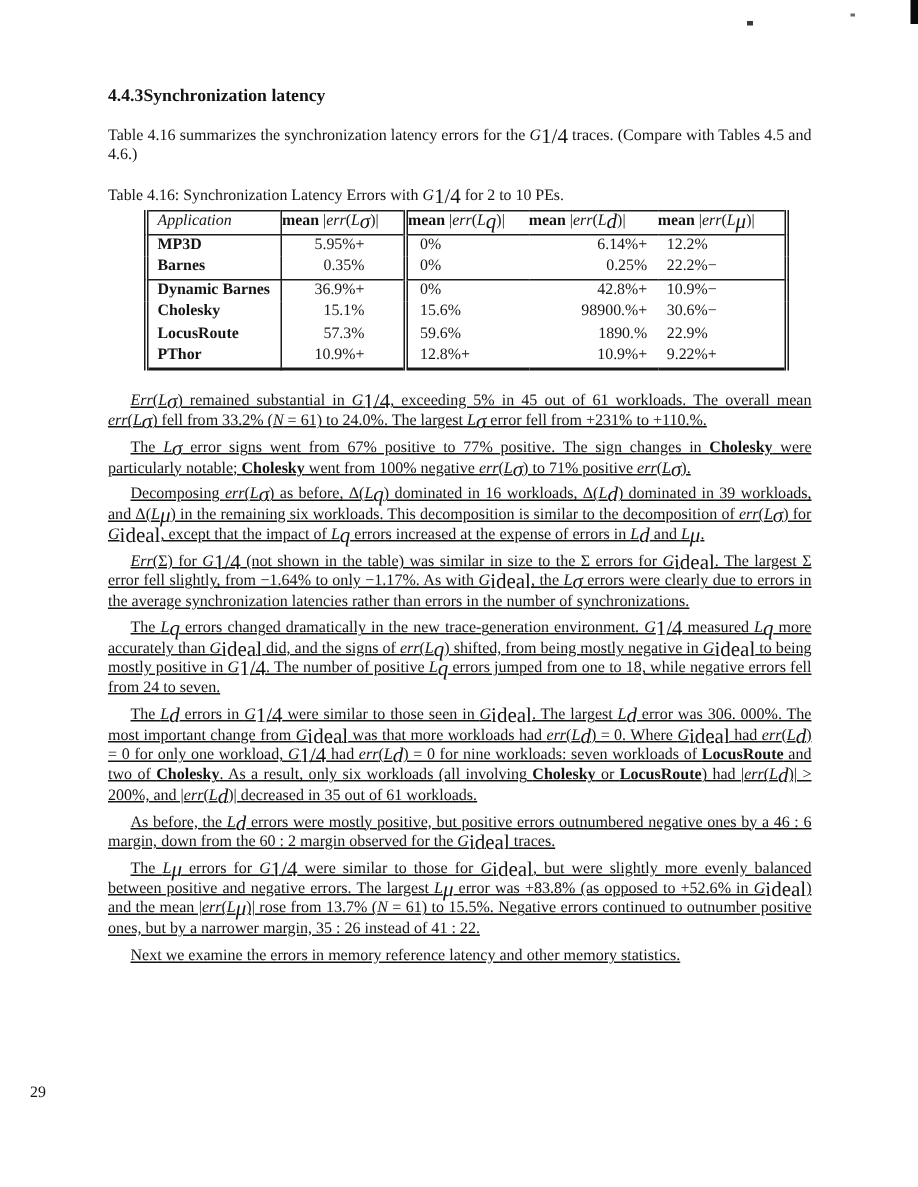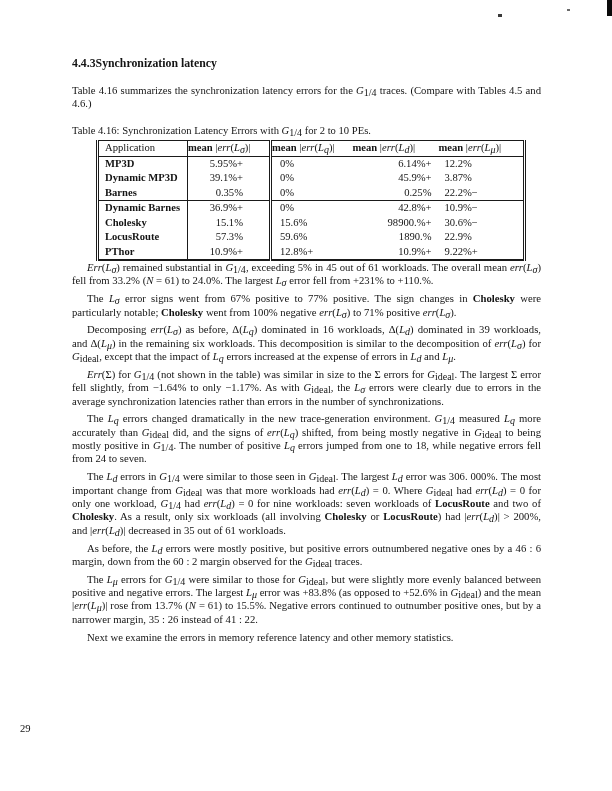--- a/index.html
+++ b/index.html
@@ -1,21 +1,21 @@
 <!DOCTYPE html>
 <html><head>
 <meta charset="utf-8">
 <style>
   html,body { margin:0; padding:0; }
   body {
     width:612px; height:791px; position:relative; overflow:hidden;
     background:#ffffff; color:#141414;
     font-family:"Liberation Serif","DejaVu Serif",serif;
   }
-  sub { font-size:10px; line-height:0; vertical-align:-2px;margin-top:16px; }
+  sub { font-size:14px; line-height:0; vertical-align:-2px;margin-top:16px; }
   i sub, sub i { font-style:italic; }
 
   .heading { position:absolute; left:72px; top:56px; font-weight:bold; font-size:11.8px; white-space:nowrap; }
   .heading .num { margin-right:0; }
 
   .intro {
     position:absolute; left:72px; top:84px; width:469px;
     font-size:10.7px; line-height:13.3px; text-align:justify;
   }
 
@@ -28,31 +28,31 @@
   table { border-collapse:collapse; font-size:10.6px; table-layout:fixed;
           border-left:3px double #1a1a1a; border-right:3px double #1a1a1a;
           border-top:1px solid #1a1a1a; border-bottom:2px solid #1a1a1a; }
   col.c1 { width:90px; } col.c2 { width:83px; } col.c3 { width:82px; }
   col.c4 { width:86px; } col.c5 { width:86px; }
   th, td { padding:0; height:14.5px; line-height:14.5px; white-space:nowrap; overflow:visible; }
   thead th { font-weight:normal; border-bottom:1px solid #1a1a1a; text-align:left; }
   thead th.a-left { text-align:left; padding-left:6px; }
   td.c-app { font-weight:bold; text-align:left; padding-left:6px;
              border-right:1px solid #1a1a1a; }
-  th.h-app { border-right:1px solid #1a1a1a; }
+  th.h-app { border-right:1px solid #1a1a1a;font-style:italic; }
   td.c-sig, th.h-sig { border-right:3px double #1a1a1a; }
   td.c-sig { text-align:right; padding-right:26px;margin-top:32px; }
   td.c-q   { text-align:left;  padding-left:8px; }
   td.c-d   { text-align:right; padding-right:7px; }
   td.c-mu  { text-align:left;  padding-left:6px;margin-top:24px; }
   tr.group-end td { border-bottom:1px solid #1a1a1a; }
 
   .paras {
     position:absolute; left:72px; top:261px; width:469px;
-    font-size:10.7px; line-height:13.35px; text-align:justify;
+    font-size:10.7px; line-height:13.35px; text-align:justify;text-decoration:underline;
   }
   .paras p { margin:0 0 4.5px 0; text-indent:15px; }
 
   .page-num { position:absolute; left:0; top:723px; width:612px; text-align:left; font-size:10.6px;padding-left:20px; }
 
   .artifact { position:absolute; }
   .corner-bar { right:0; top:0; width:5px; height:16px; background:#0a0a0a; }
   .speck-a { left:567px; top:9px; width:3px; height:2px; background:#6a6a6a; }
   .speck-b { left:498px; top:14px; width:4px; height:3px; background:#3a3a3a; }
 </style>
@@ -91,27 +91,20 @@
           <th><b>mean</b> |<i>err</i>(<i>L<sub>μ</sub></i>)|</th>
         </tr>
       </thead>
       <tbody>
         <tr>
           <td class="c-app">MP3D</td>
           <td class="c-sig">5.95%+</td>
           <td class="c-q">0%</td>
           <td class="c-d">6.14%+</td>
           <td class="c-mu">12.2%</td>
-        </tr>
-        <tr>
-          <td class="c-app">Dynamic MP3D</td>
-          <td class="c-sig">39.1%+</td>
-          <td class="c-q">0%</td>
-          <td class="c-d">45.9%+</td>
-          <td class="c-mu">3.87%</td>
         </tr>
         <tr class="group-end">
           <td class="c-app">Barnes</td>
           <td class="c-sig">0.35%</td>
           <td class="c-q">0%</td>
           <td class="c-d">0.25%</td>
           <td class="c-mu">22.2%−</td>
         </tr>
         <tr>
           <td class="c-app">Dynamic Barnes</td>

